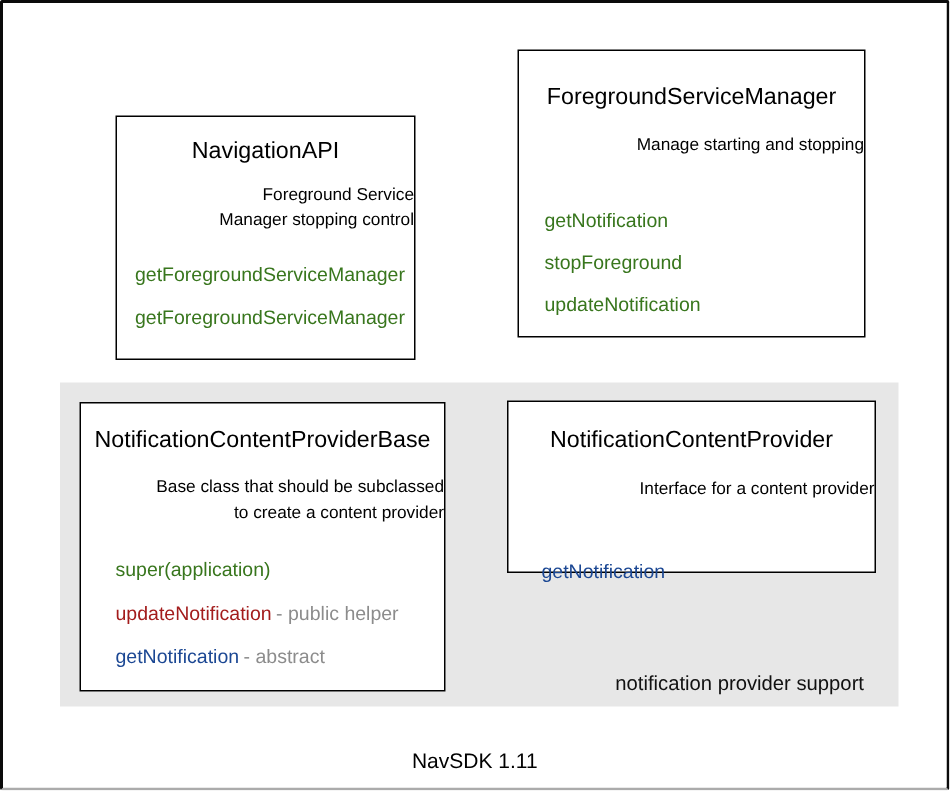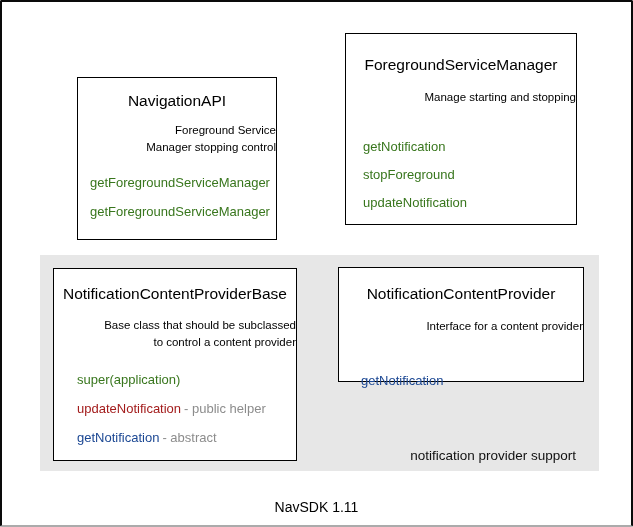--- a/index.html
+++ b/index.html
@@ -109,21 +109,21 @@
     </div>
     <div class="method m-green" style="left:17px; top:105px">getNotification</div>
     <div class="method m-green" style="left:17px; top:133px">stopForeground</div>
     <div class="method m-green" style="left:17px; top:161px">updateNotification</div>
   </div>
 
   <div class="class-box box-ncpb">
     <div class="box-title" style="top:16px">NotificationContentProviderBase</div>
     <div class="box-desc" style="top:48px">
       <div>Base class that should be subclassed</div>
-      <div>to control a content provider</div>
+      <div>to create a content provider</div>
     </div>
     <div class="method" style="left:23px; top:103px">
       <span class="m-green">super(application)</span>
     </div>
     <div class="method" style="left:23px; top:132px">
       <span class="m-red">updateNotification</span><span class="m-suffix">- public helper</span>
     </div>
     <div class="method" style="left:23px; top:161px">
       <span class="m-blue">getNotification</span><span class="m-suffix">- abstract</span>
     </div>

